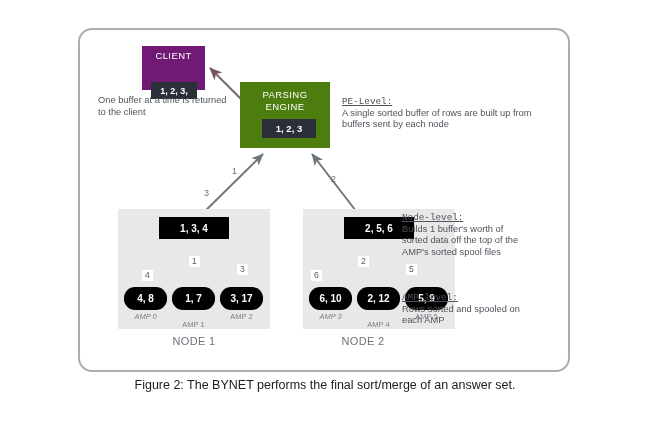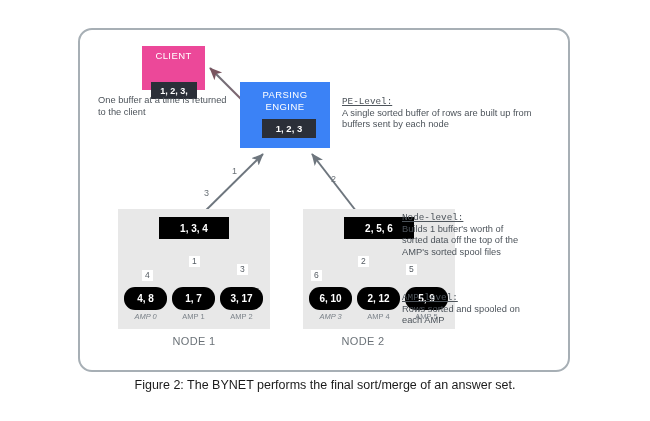--- a/index.html
+++ b/index.html
@@ -11,34 +11,34 @@
   .figure-frame{
     position:absolute;left:78px;top:28px;width:488px;height:340px;
     border:2px solid #a7afb5;border-radius:14px;background:#ffffff;
   }
   .stage{position:absolute;left:0;top:0;width:488px;height:340px;}
   svg.arrows{position:absolute;left:0;top:0;width:488px;height:340px;overflow:visible;}
 
   
   .client-box{
     position:absolute;left:62px;top:16px;width:63px;height:44px;
-    background:#ec4899;
+    background:#701a75;
   }
   .client-title{
     position:absolute;left:0;top:4px;width:63px;text-align:center;
     color:#ffffff;font-size:9.5px;letter-spacing:.4px;
   }
   .client-buf{
     position:absolute;left:9px;top:36px;width:46px;height:17px;
     background:#2b2f38;color:#ffffff;font-size:9px;font-weight:bold;
     display:flex;align-items:center;justify-content:center;
   }
   .pe-box{
     position:absolute;left:160px;top:52px;width:90px;height:66px;
-    background:#3b82f6;
+    background:#4d7c0f;
   }
   .pe-title{
     position:absolute;left:0;top:7px;width:90px;text-align:center;
     color:#ffffff;font-size:9.5px;line-height:12px;letter-spacing:.4px;
   }
   .pe-buf{
     position:absolute;left:22px;top:37px;width:54px;height:19px;
     background:#2b2f38;color:#ffffff;font-size:9.5px;font-weight:bold;
     display:flex;align-items:center;justify-content:center;
   }
@@ -55,21 +55,21 @@
   .amp{
     position:absolute;top:78px;width:43px;height:23px;background:#000000;
     color:#ffffff;font-size:10px;font-weight:bold;
     display:flex;align-items:center;justify-content:center;border-radius:11px;
   }
   .amp-a{left:6px;} .amp-b{left:54px;} .amp-c{left:102px;}
   .amp-label{
     position:absolute;top:103px;width:43px;text-align:center;
     color:#7b8289;font-size:7.5px;
   }
-  .lab-a{left:6px;font-style:italic;} .lab-b{left:54px;} .lab-c{left:102px;}
+  .lab-a{left:6px;font-style:italic;} .lab-b{left:54px;margin-top:8px;} .lab-c{left:102px;}
   .node-name{
     position:absolute;top:305px;width:152px;text-align:center;
     color:#6b7278;font-size:11px;letter-spacing:.3px;
   }
   .nn1{left:38px;} .nn2{left:207px;}
 
   
   .chip{
     position:absolute;background:#ffffff;color:#555c63;font-size:8.5px;
     padding:1px 3px;line-height:9px;

